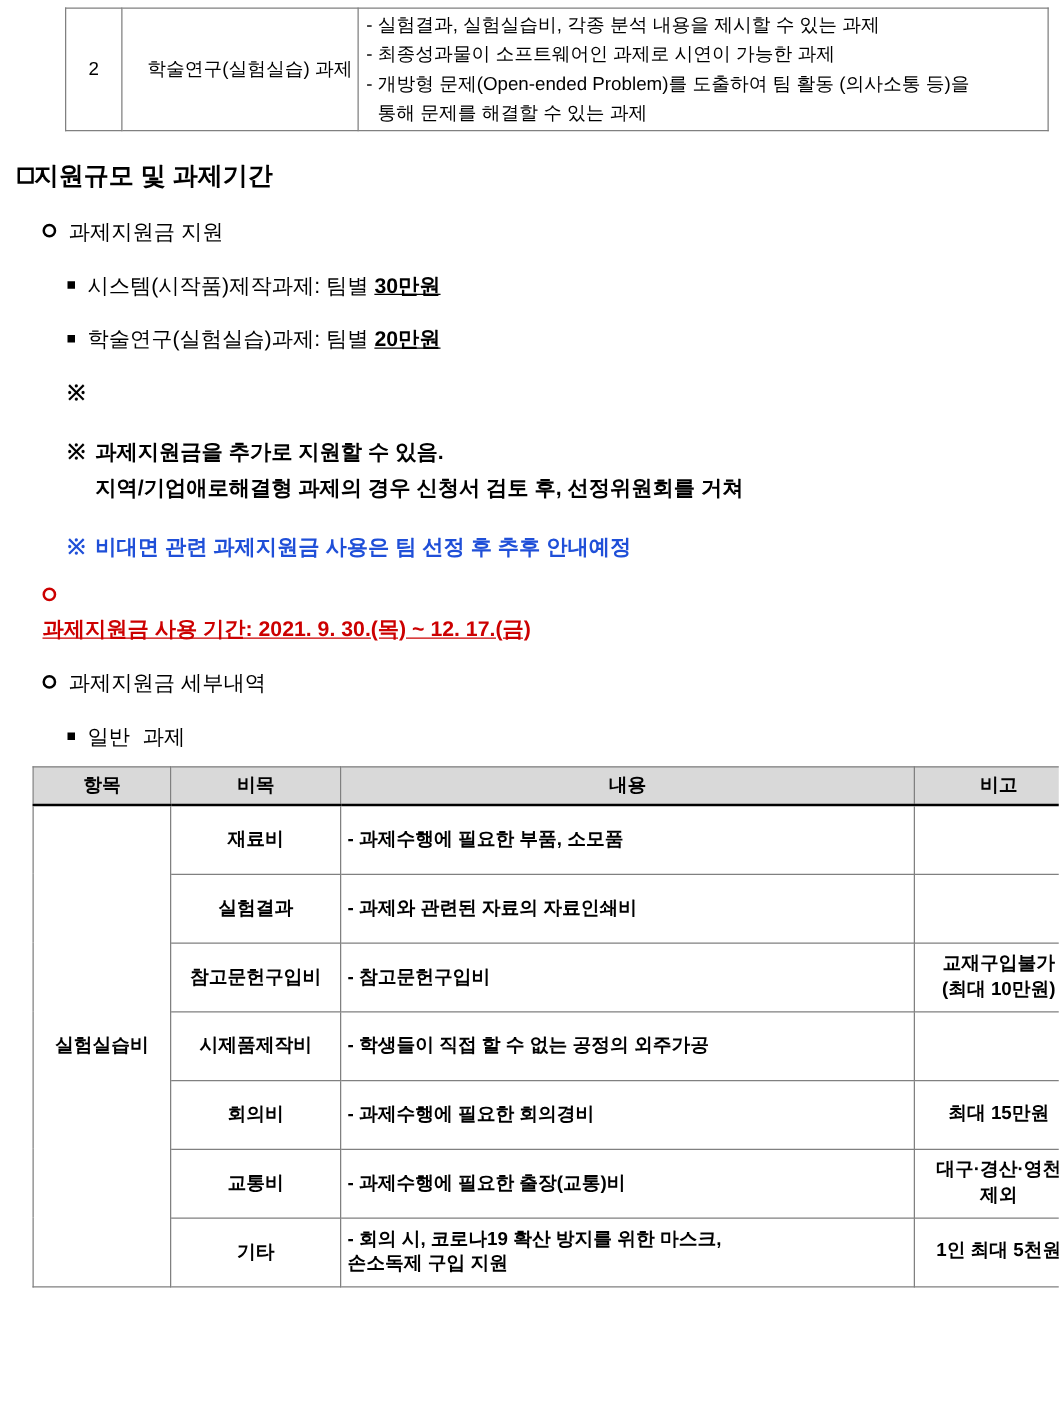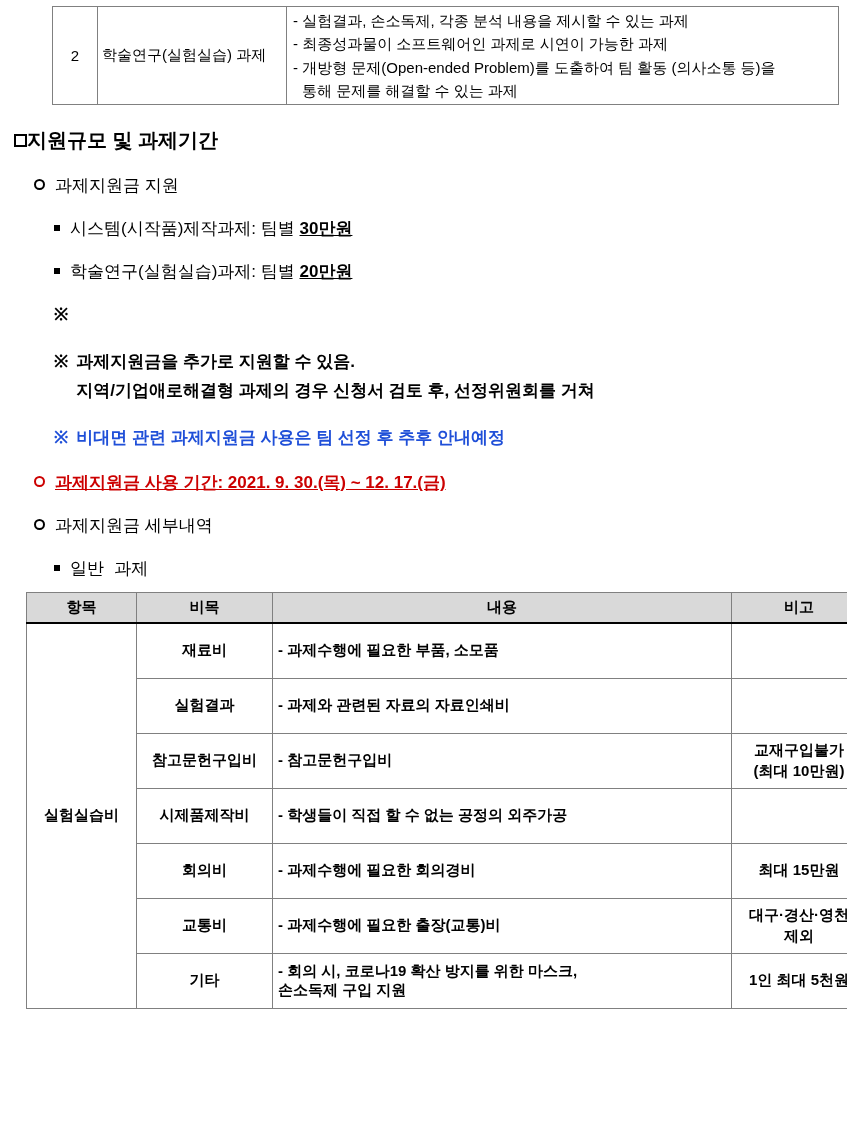--- a/index.html
+++ b/index.html
@@ -36,21 +36,21 @@
     padding: 2px 4px;
     font-size: 15px;
     vertical-align: middle;
   }
   .top-no {
     width: 36px;
     text-align: center;
   }
   .top-type {
     width: 180px;
-    text-align: left;
+    text-align: right;
     white-space: nowrap;
   }
   .top-desc {
     padding-left: 6px !important;
   }
   .desc-line {
     font-size: 15px;
     line-height: 1.55;
     white-space: nowrap;
   }
@@ -131,20 +131,21 @@
     color: #1f4fd8;
   }
   .red-line {
     margin: 18px 0 0 34px;
     font-size: 17px;
     font-weight: bold;
     color: #cc0000;
     display: flex;
     align-items: baseline;
     gap: 10px;
+    flex-direction: column;
   }
   .red-line .txt {
     text-decoration: underline;
   }
   .lvl2.plain {
     font-weight: normal;
     font-family: Liberation Mono, monospace;
   }
 
   
@@ -201,21 +202,21 @@
 <body>
 
 <div class="page">
 
   <table class="doc-table top-table">
     <tbody>
       <tr>
         <td class="top-no">2</td>
         <td class="top-type">학술연구(실험실습) 과제</td>
         <td class="top-desc">
-          <div class="desc-line">- 실험결과, 손소독제, 각종 분석 내용을 제시할 수 있는 과제</div>
+          <div class="desc-line">- 실험결과, 실험실습비, 각종 분석 내용을 제시할 수 있는 과제</div>
           <div class="desc-line">- 최종성과물이 소프트웨어인 과제로 시연이 가능한 과제</div>
           <div class="desc-line">- 개방형 문제(Open-ended Problem)를 도출하여 팀 활동 (의사소통 등)을</div>
           <div class="desc-line"><span class="ind"></span><span>통해 문제를 해결할 수 있는 과제</span></div>
         </td>
       </tr>
     </tbody>
   </table>
 
   <div class="h-sec">
     <span class="sq-open"></span>

